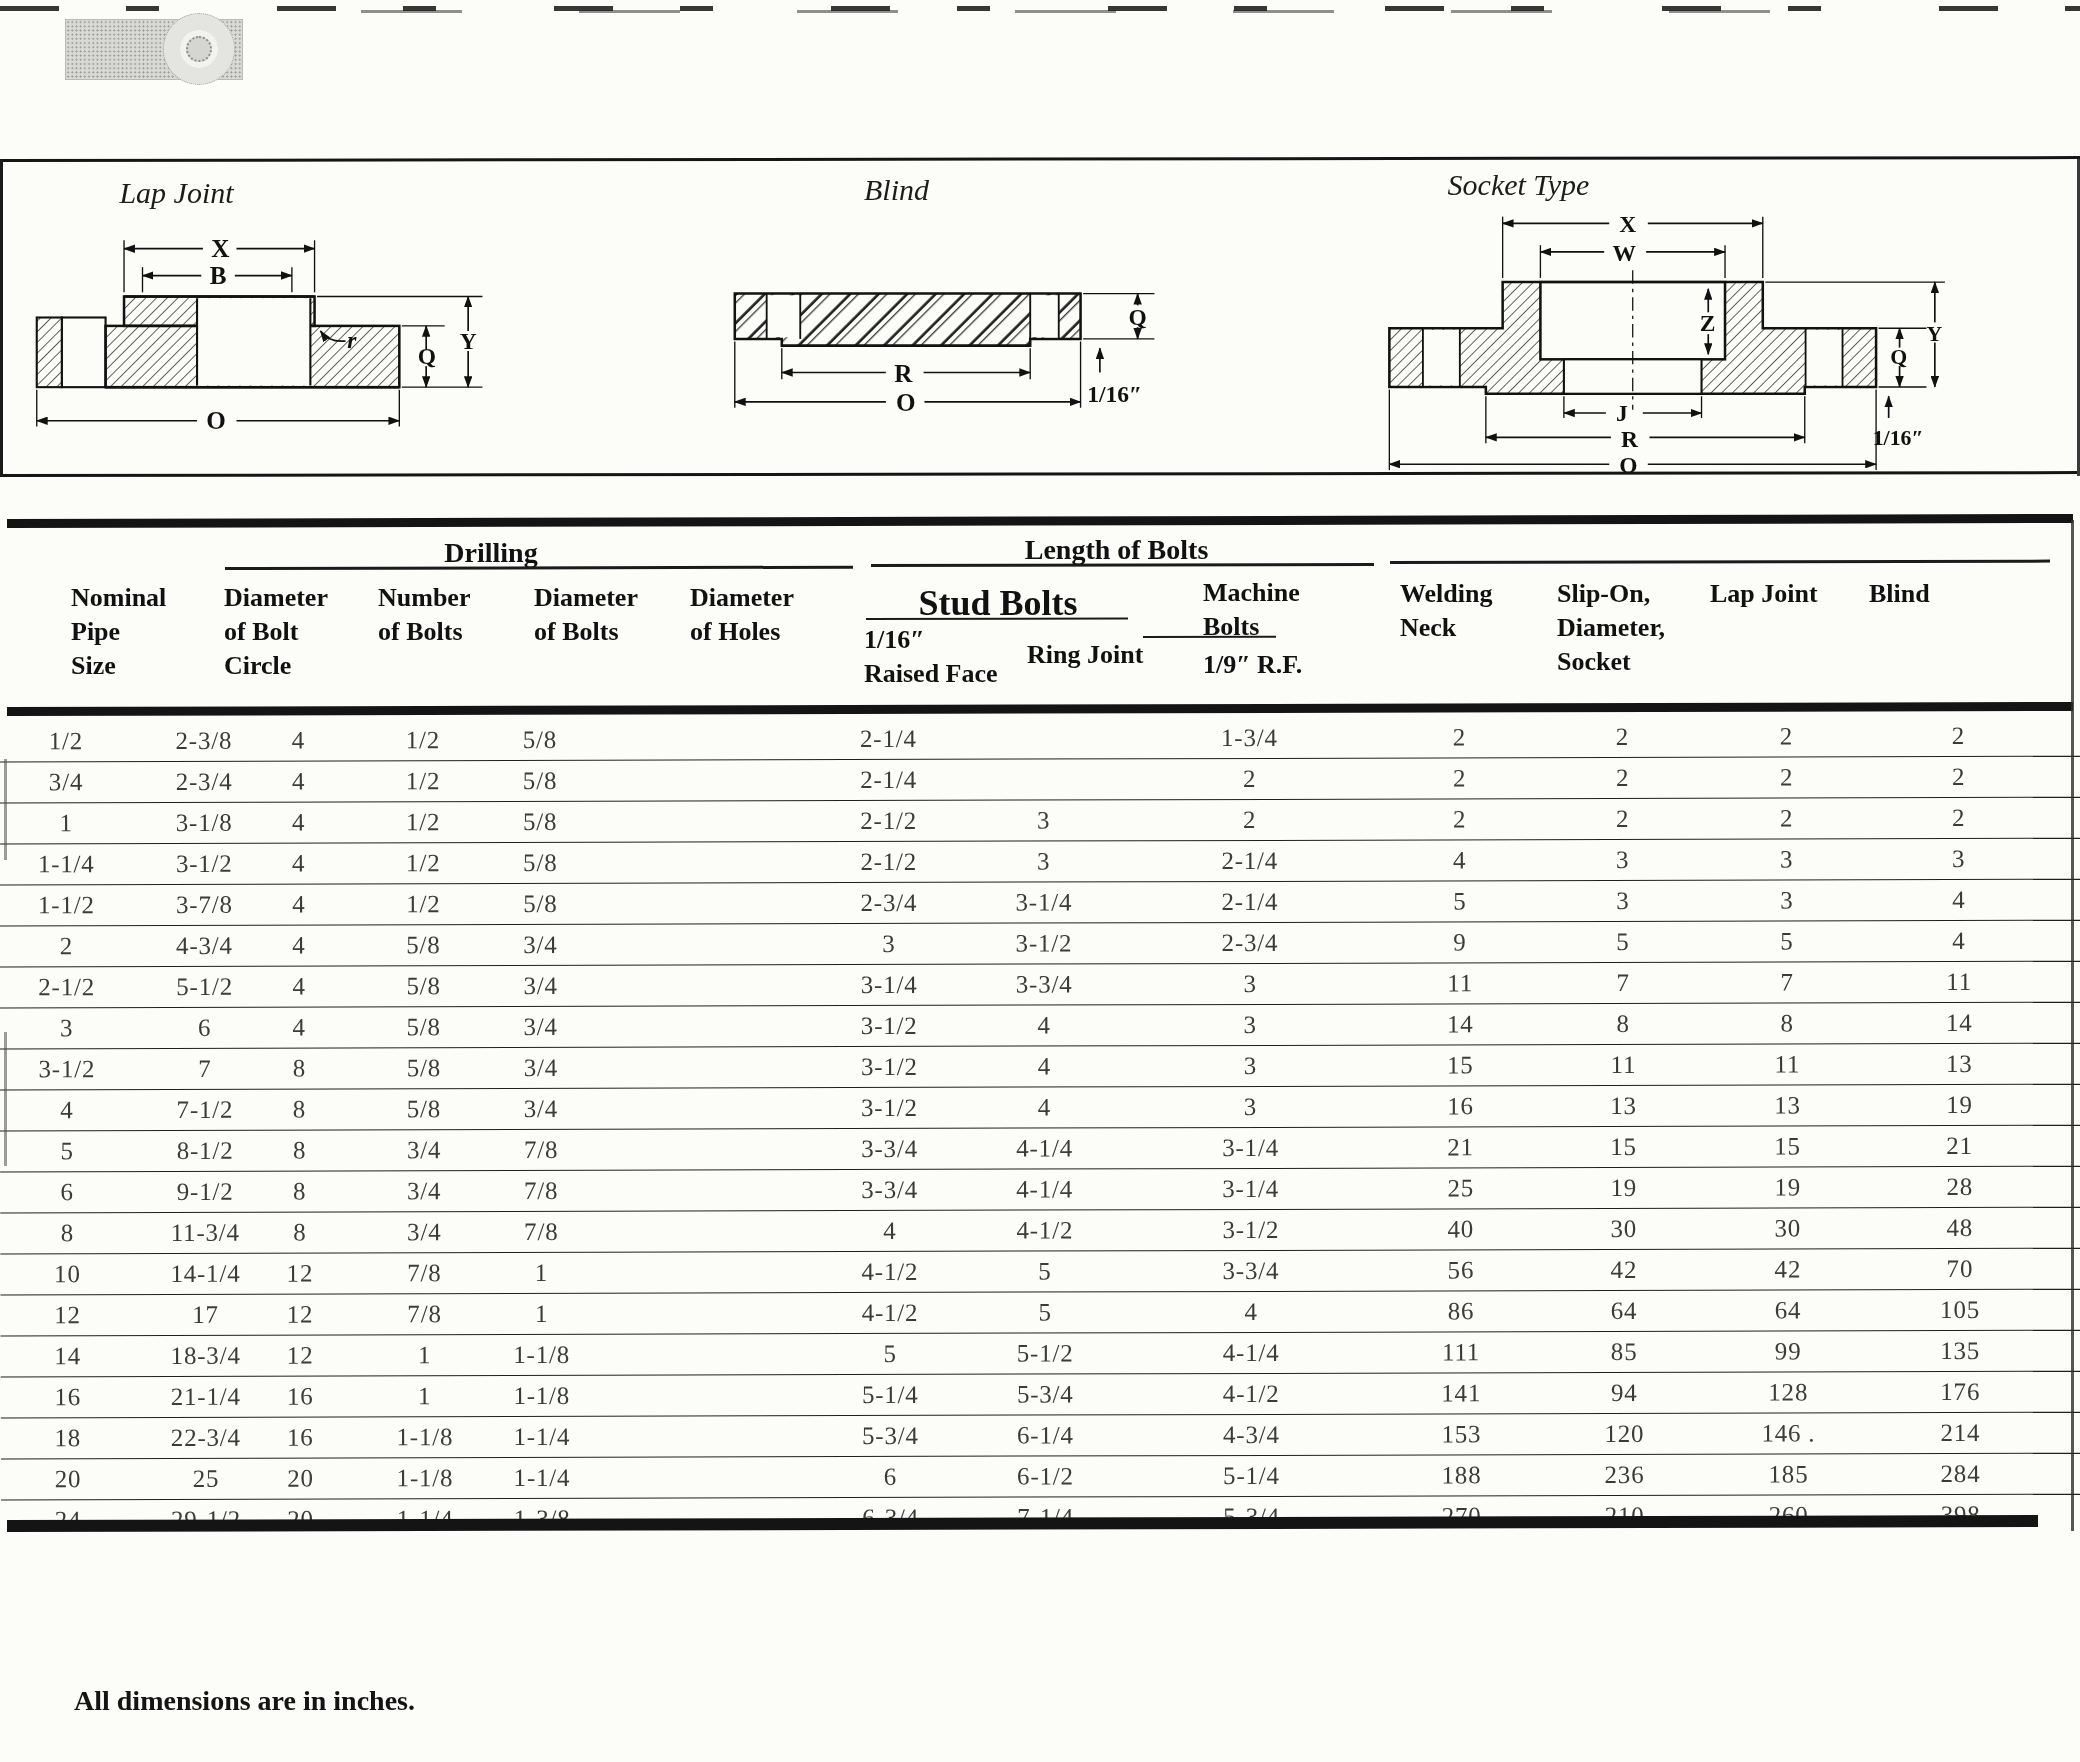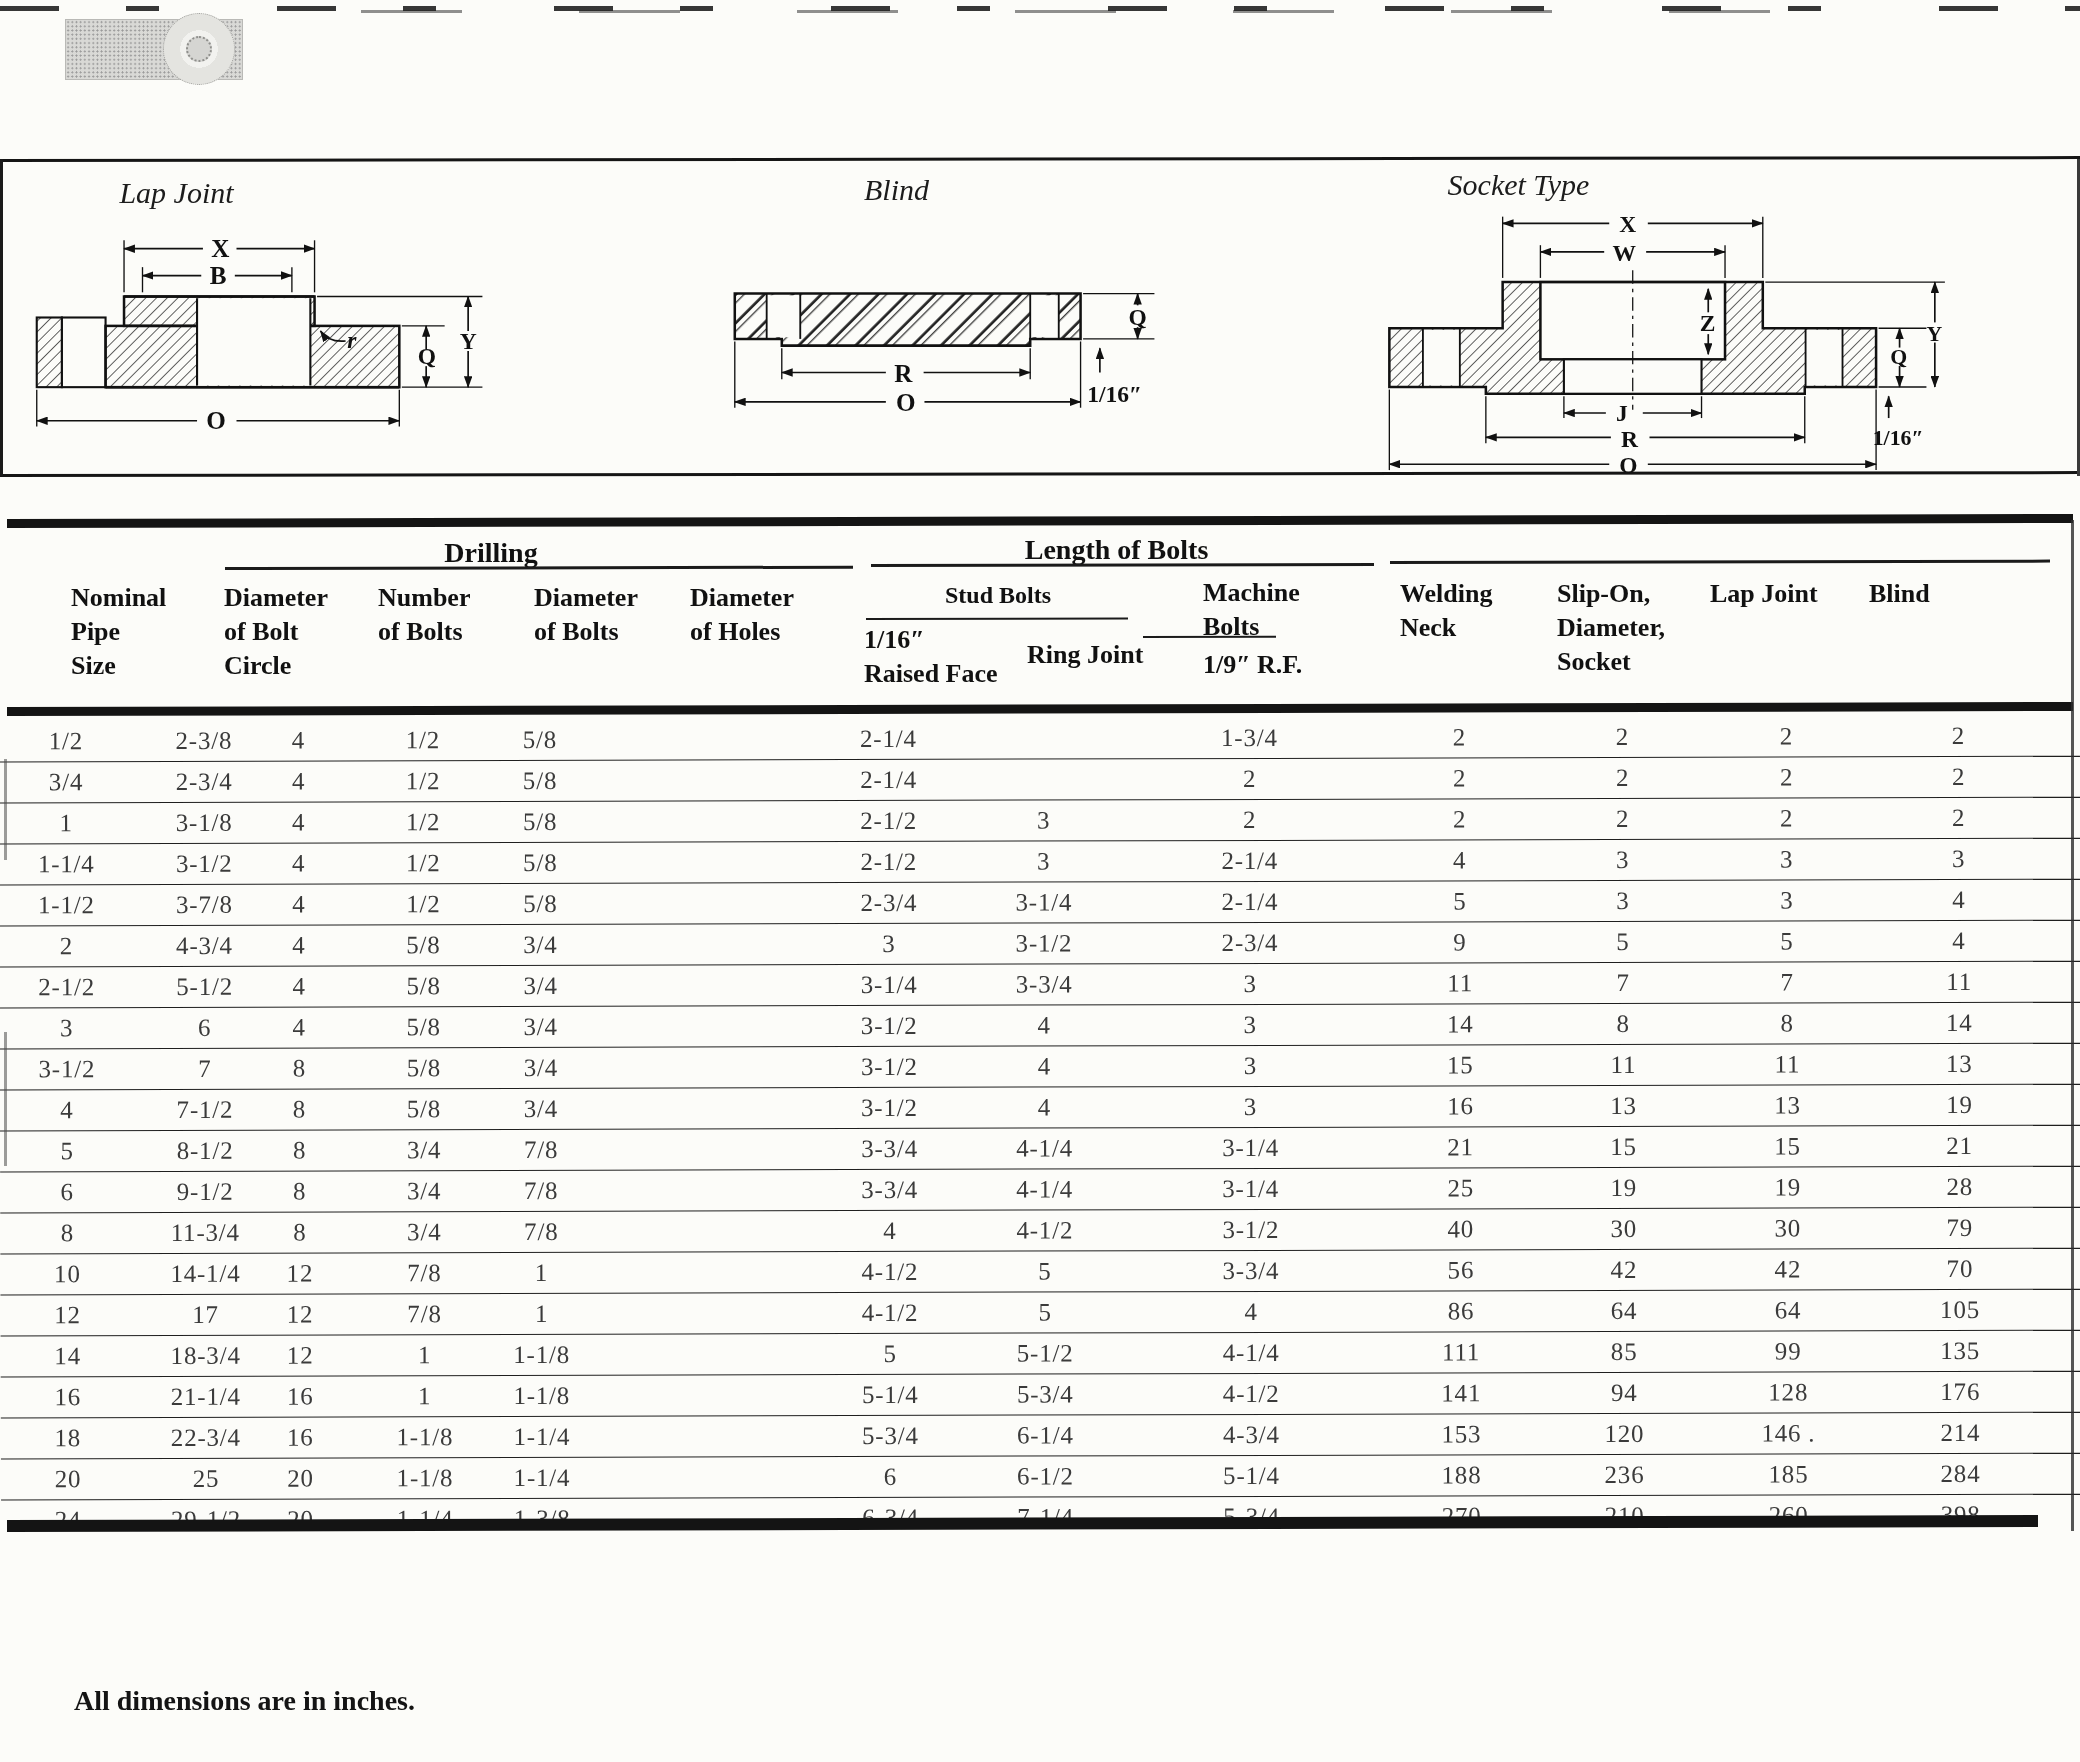--- a/index.html
+++ b/index.html
@@ -248,21 +248,21 @@
   <div class="rule" style="left:6.7px;top:519px;width:2066px;height:9.2px;"></div>
 
   <div class="gh" style="left:382px;top:537px;width:218px;">Drilling</div>
   <div class="uline" style="left:225px;top:567px;width:628px;"></div>
 
   <div class="gh" style="left:982px;top:534px;width:269px;">Length of Bolts</div>
   <div class="uline" style="left:871px;top:564px;width:503px;"></div>
 
   <div class="uline" style="left:1390px;top:561px;width:660px;"></div>
 
-  <div class="gh" style="left:910px;top:582px;width:176px;font-size:24px;">Stud Bolts</div>
+  <div class="gh" style="left:910px;top:582px;width:176px;font-size:36px;">Stud Bolts</div>
   <div class="uline" style="left:866px;top:618px;width:262px;height:2.1px;"></div>
 
   <div class="ch" style="left:71px;top:581px;">Nominal
 Pipe
 Size</div>
   <div class="ch" style="left:224px;top:581px;">Diameter
 of Bolt
 Circle</div>
   <div class="ch" style="left:378px;top:581px;">Number
 of Bolts</div>
@@ -461,21 +461,21 @@
         <span class="tcell" style="left: 138px; width: 134px;">11-3/4</span>
         <span class="tcell" style="left: 245px; width: 109px;">8</span>
         <span class="tcell" style="left: 357px; width: 134px;">3/4</span>
         <span class="tcell" style="left: 474px; width: 134px;">7/8</span>
         <span class="tcell" style="left: 818px; width: 143px;">4</span>
         <span class="tcell" style="left: 973px; width: 143px;">4-1/2</span>
         <span class="tcell" style="left: 1175px; width: 151px;">3-1/2</span>
         <span class="tcell" style="left: 1389px; width: 143px;">40</span>
         <span class="tcell" style="left: 1552px; width: 143px;">30</span>
         <span class="tcell" style="left: 1716px; width: 143px;">30</span>
-        <span class="tcell" style="left: 1888px; width: 143px;">79</span>
+        <span class="tcell" style="left: 1888px; width: 143px;">48</span>
       </div>
       <div class="trow">
         <span class="tcell" style="left: 0px; width: 134px;">10</span>
         <span class="tcell" style="left: 138px; width: 134px;">14-1/4</span>
         <span class="tcell" style="left: 245px; width: 109px;">12</span>
         <span class="tcell" style="left: 357px; width: 134px;">7/8</span>
         <span class="tcell" style="left: 474px; width: 134px;">1</span>
         <span class="tcell" style="left: 818px; width: 143px;">4-1/2</span>
         <span class="tcell" style="left: 973px; width: 143px;">5</span>
         <span class="tcell" style="left: 1175px; width: 151px;">3-3/4</span>

